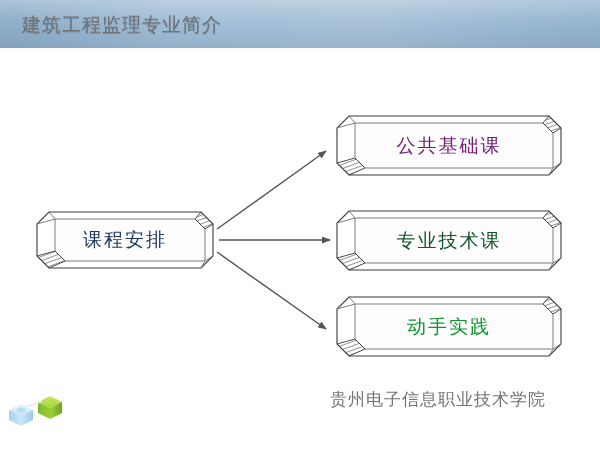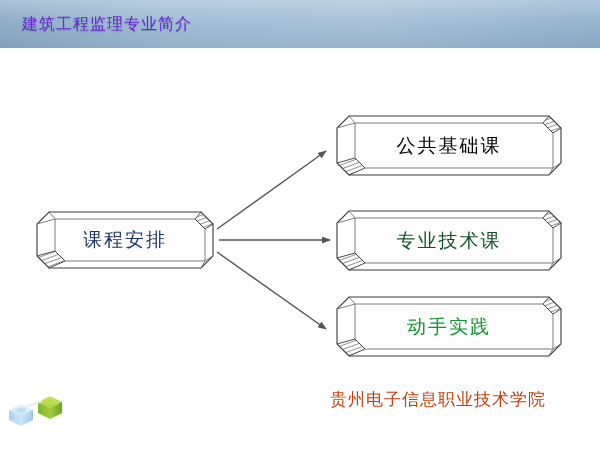--- a/index.html
+++ b/index.html
@@ -39,23 +39,23 @@
     left: 0;
     top: 48px;
     width: 600px;
     height: 3px;
     background: linear-gradient(to bottom, #ffffff, #f4f8fb);
   }
   .banner-title {
     position: absolute;
     left: 22px;
     top: 11px;
-    font-size: 16px;
+    font-size: 19px;
     line-height: 26px;
-    color: #6d28d9;
+    color: #737373;
     letter-spacing: 1px;
     font-weight: normal;
     white-space: nowrap;
     text-shadow: 0 1px 1px rgba(60,90,120,0.45);
   }
 
   
   .box {
     position: absolute;
     box-sizing: border-box;
@@ -74,42 +74,42 @@
     height: 100%;
     display: flex;
     align-items: center;
     justify-content: center;
     font-size: 19px;
     letter-spacing: 2px;
     white-space: nowrap;
     pointer-events: none;
   }
   .label-source  { color: #1f3864; }
-  .label-magenta { color: #000000; }
+  .label-magenta { color: #701a75; }
   .label-red     { color: #14532d; }
   .label-green   { color: #109630; border-radius: 30px; }
 
   
   .arrows {
     position: absolute;
     left: 0;
     top: 0;
     width: 600px;
     height: 450px;
     pointer-events: none;
   }
 
   
   .footer-text {
     position: absolute;
     left: 330px;
     top: 388px;
     font-size: 17px;
     letter-spacing: 1px;
-    color: #c2410c;
+    color: #737373;
     white-space: nowrap;
   }
 
   .logo {
     position: absolute;
     left: 6px;
     top: 386px;
     width: 62px;
     height: 44px;
   }

